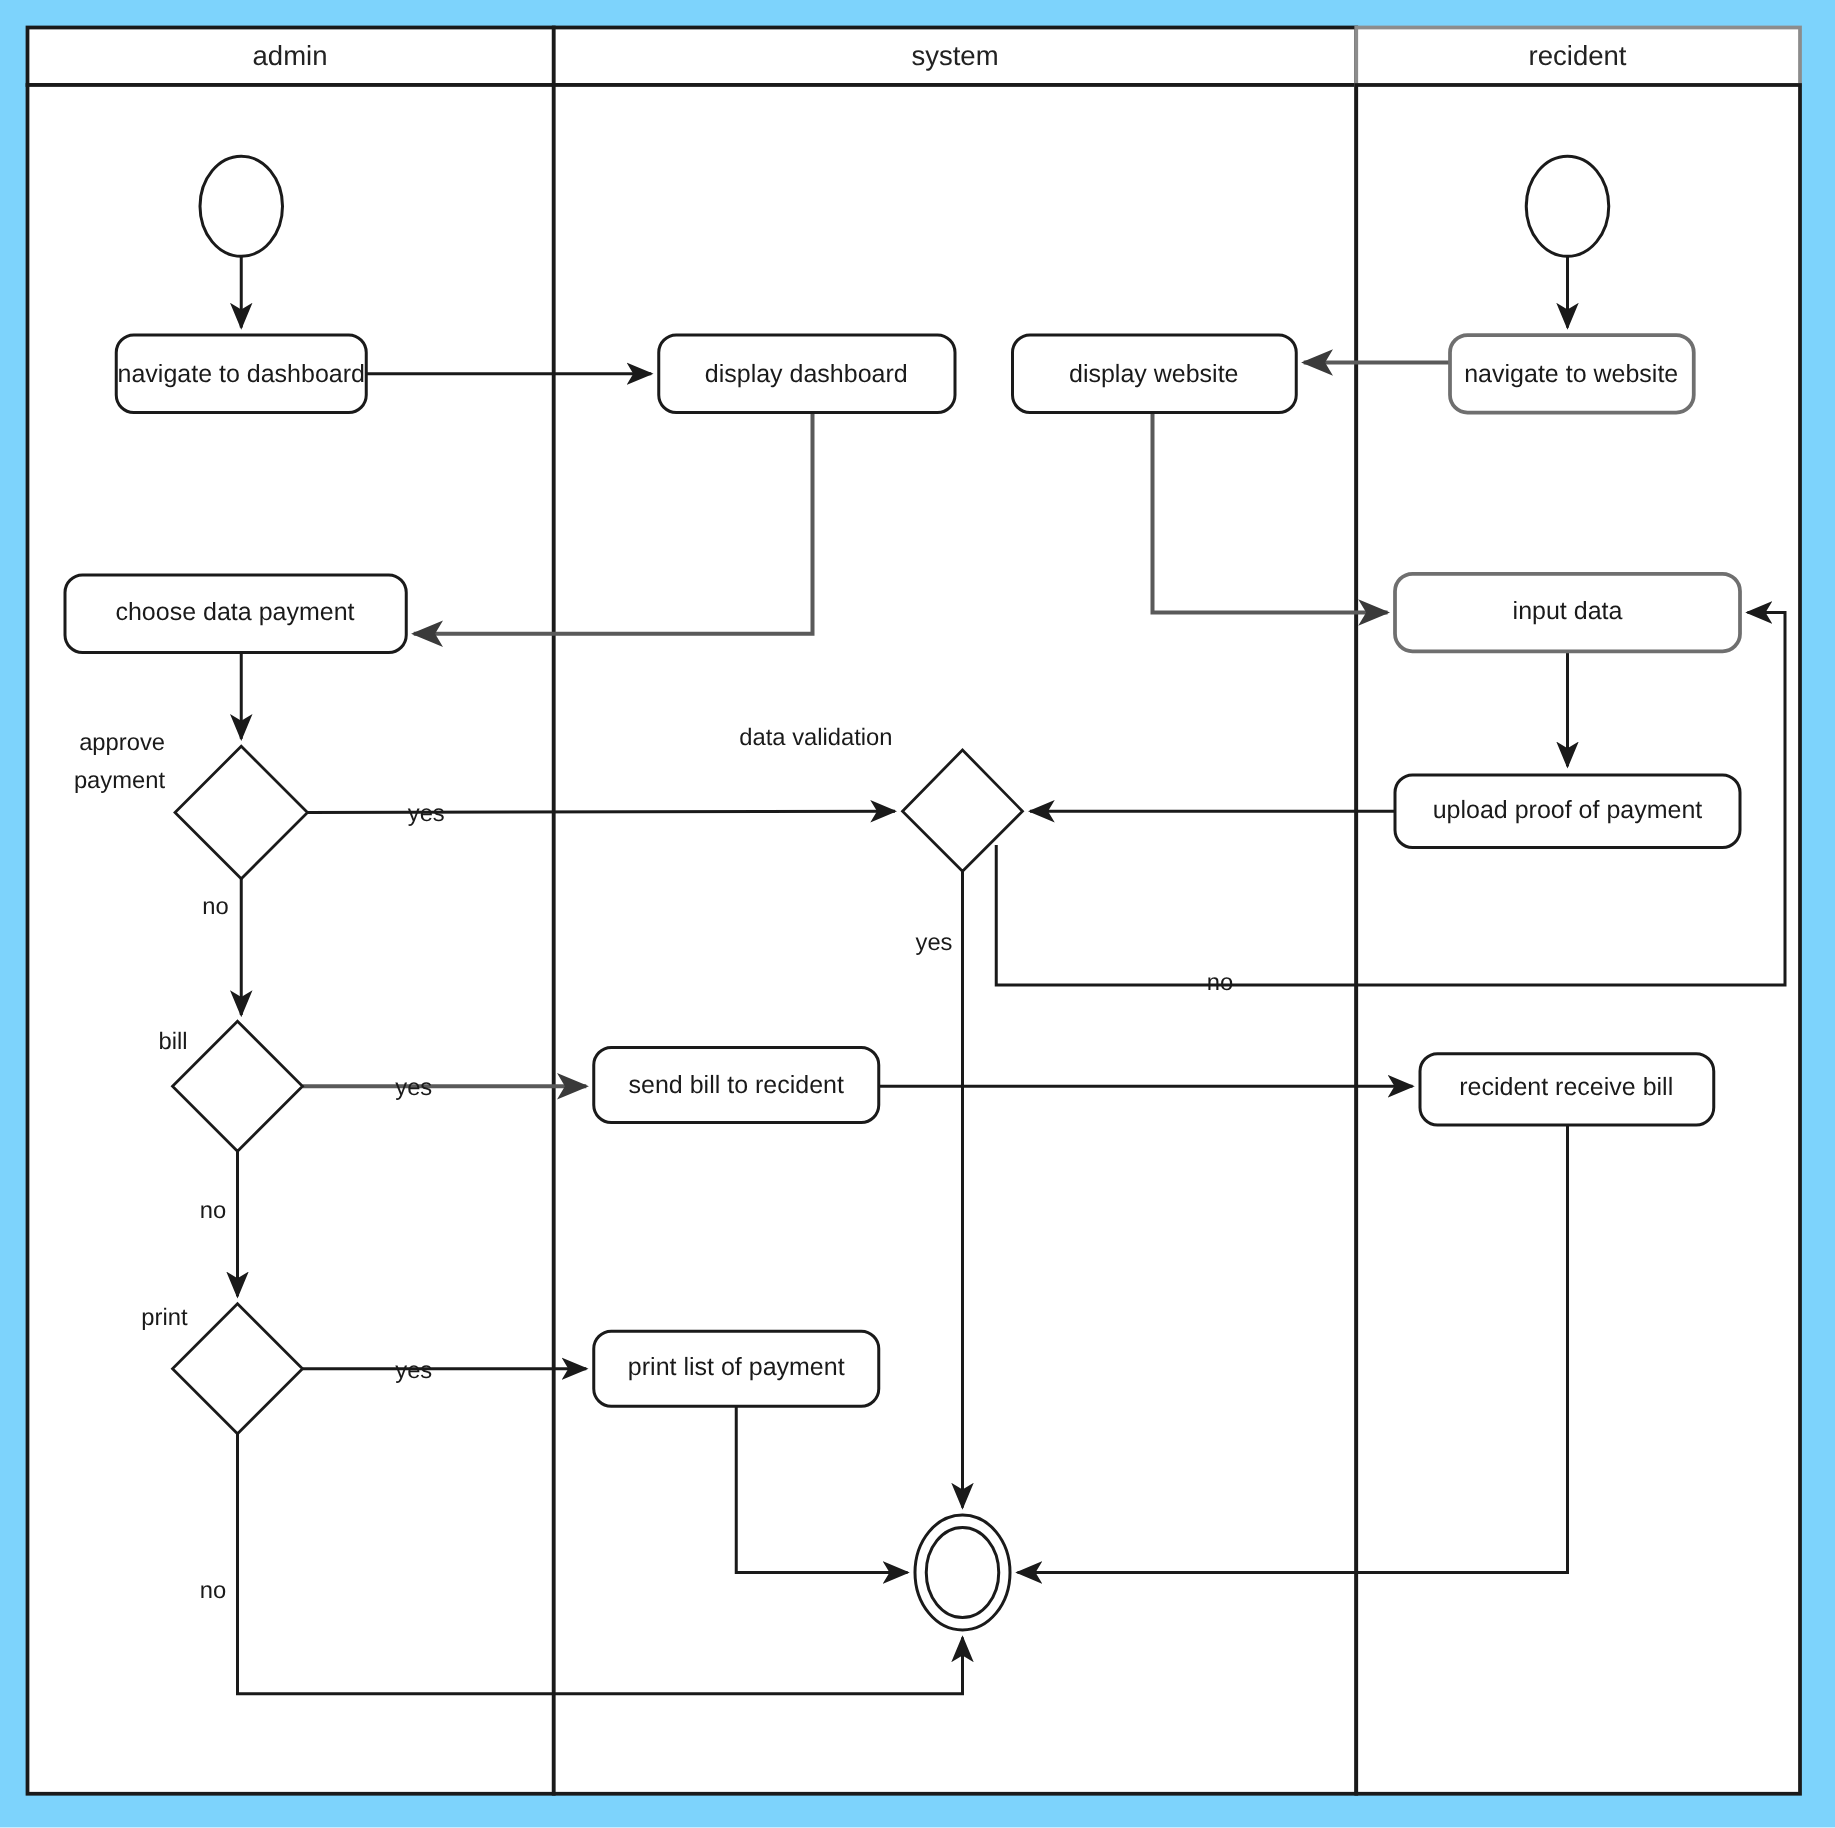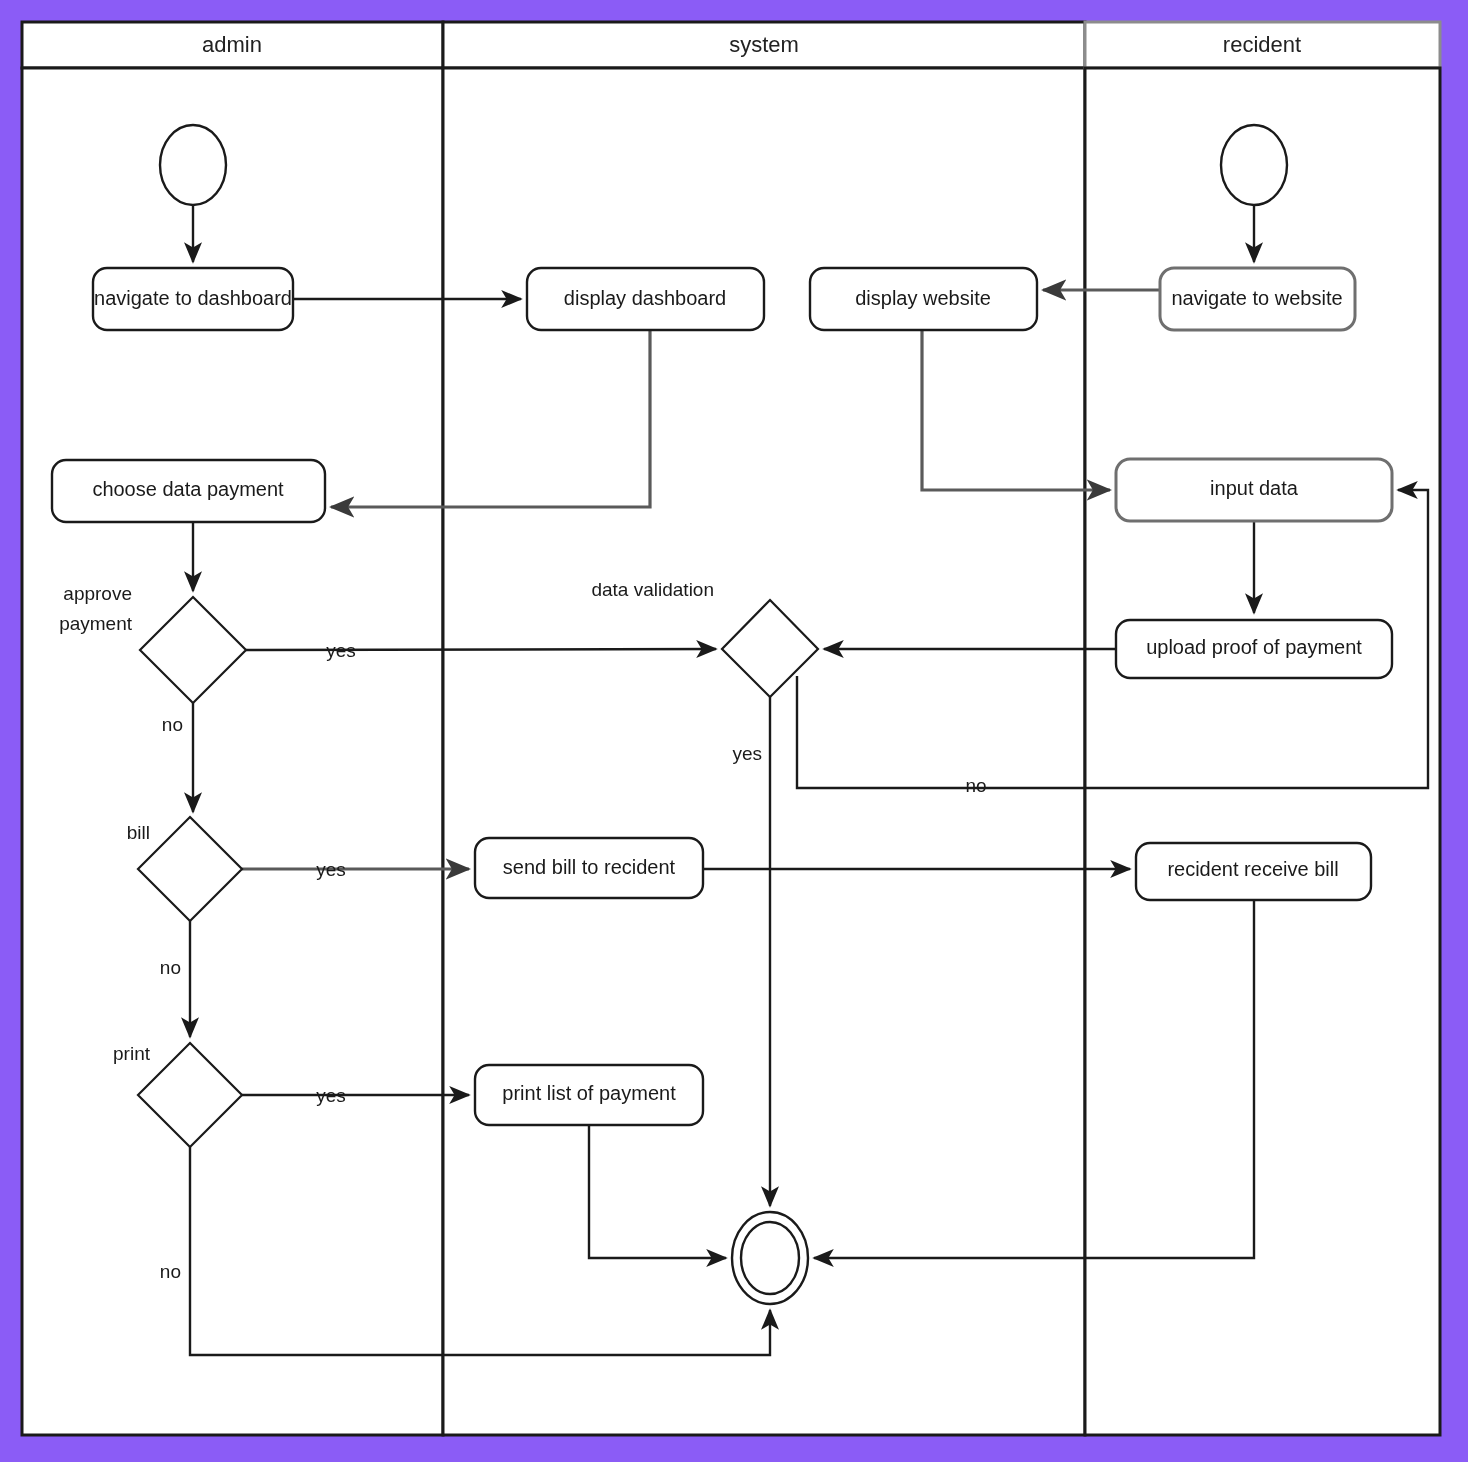--- a/index.html
+++ b/index.html
@@ -7,21 +7,21 @@
     padding: 0;
     background: #ffffff;
   }
   body {
     font-family: "Liberation Sans", sans-serif;
   }
   #canvas {
     position: relative;
     width: 1468px;
     height: 1462px;
-    background: #8b5cf6;
+    background: #7dd3fc;
     overflow: hidden;
   }
   svg.diagram {
     position: absolute;
     left: 0;
     top: 0;
     width: 1468px;
     height: 1462px;
   }
   .lane-rect {

